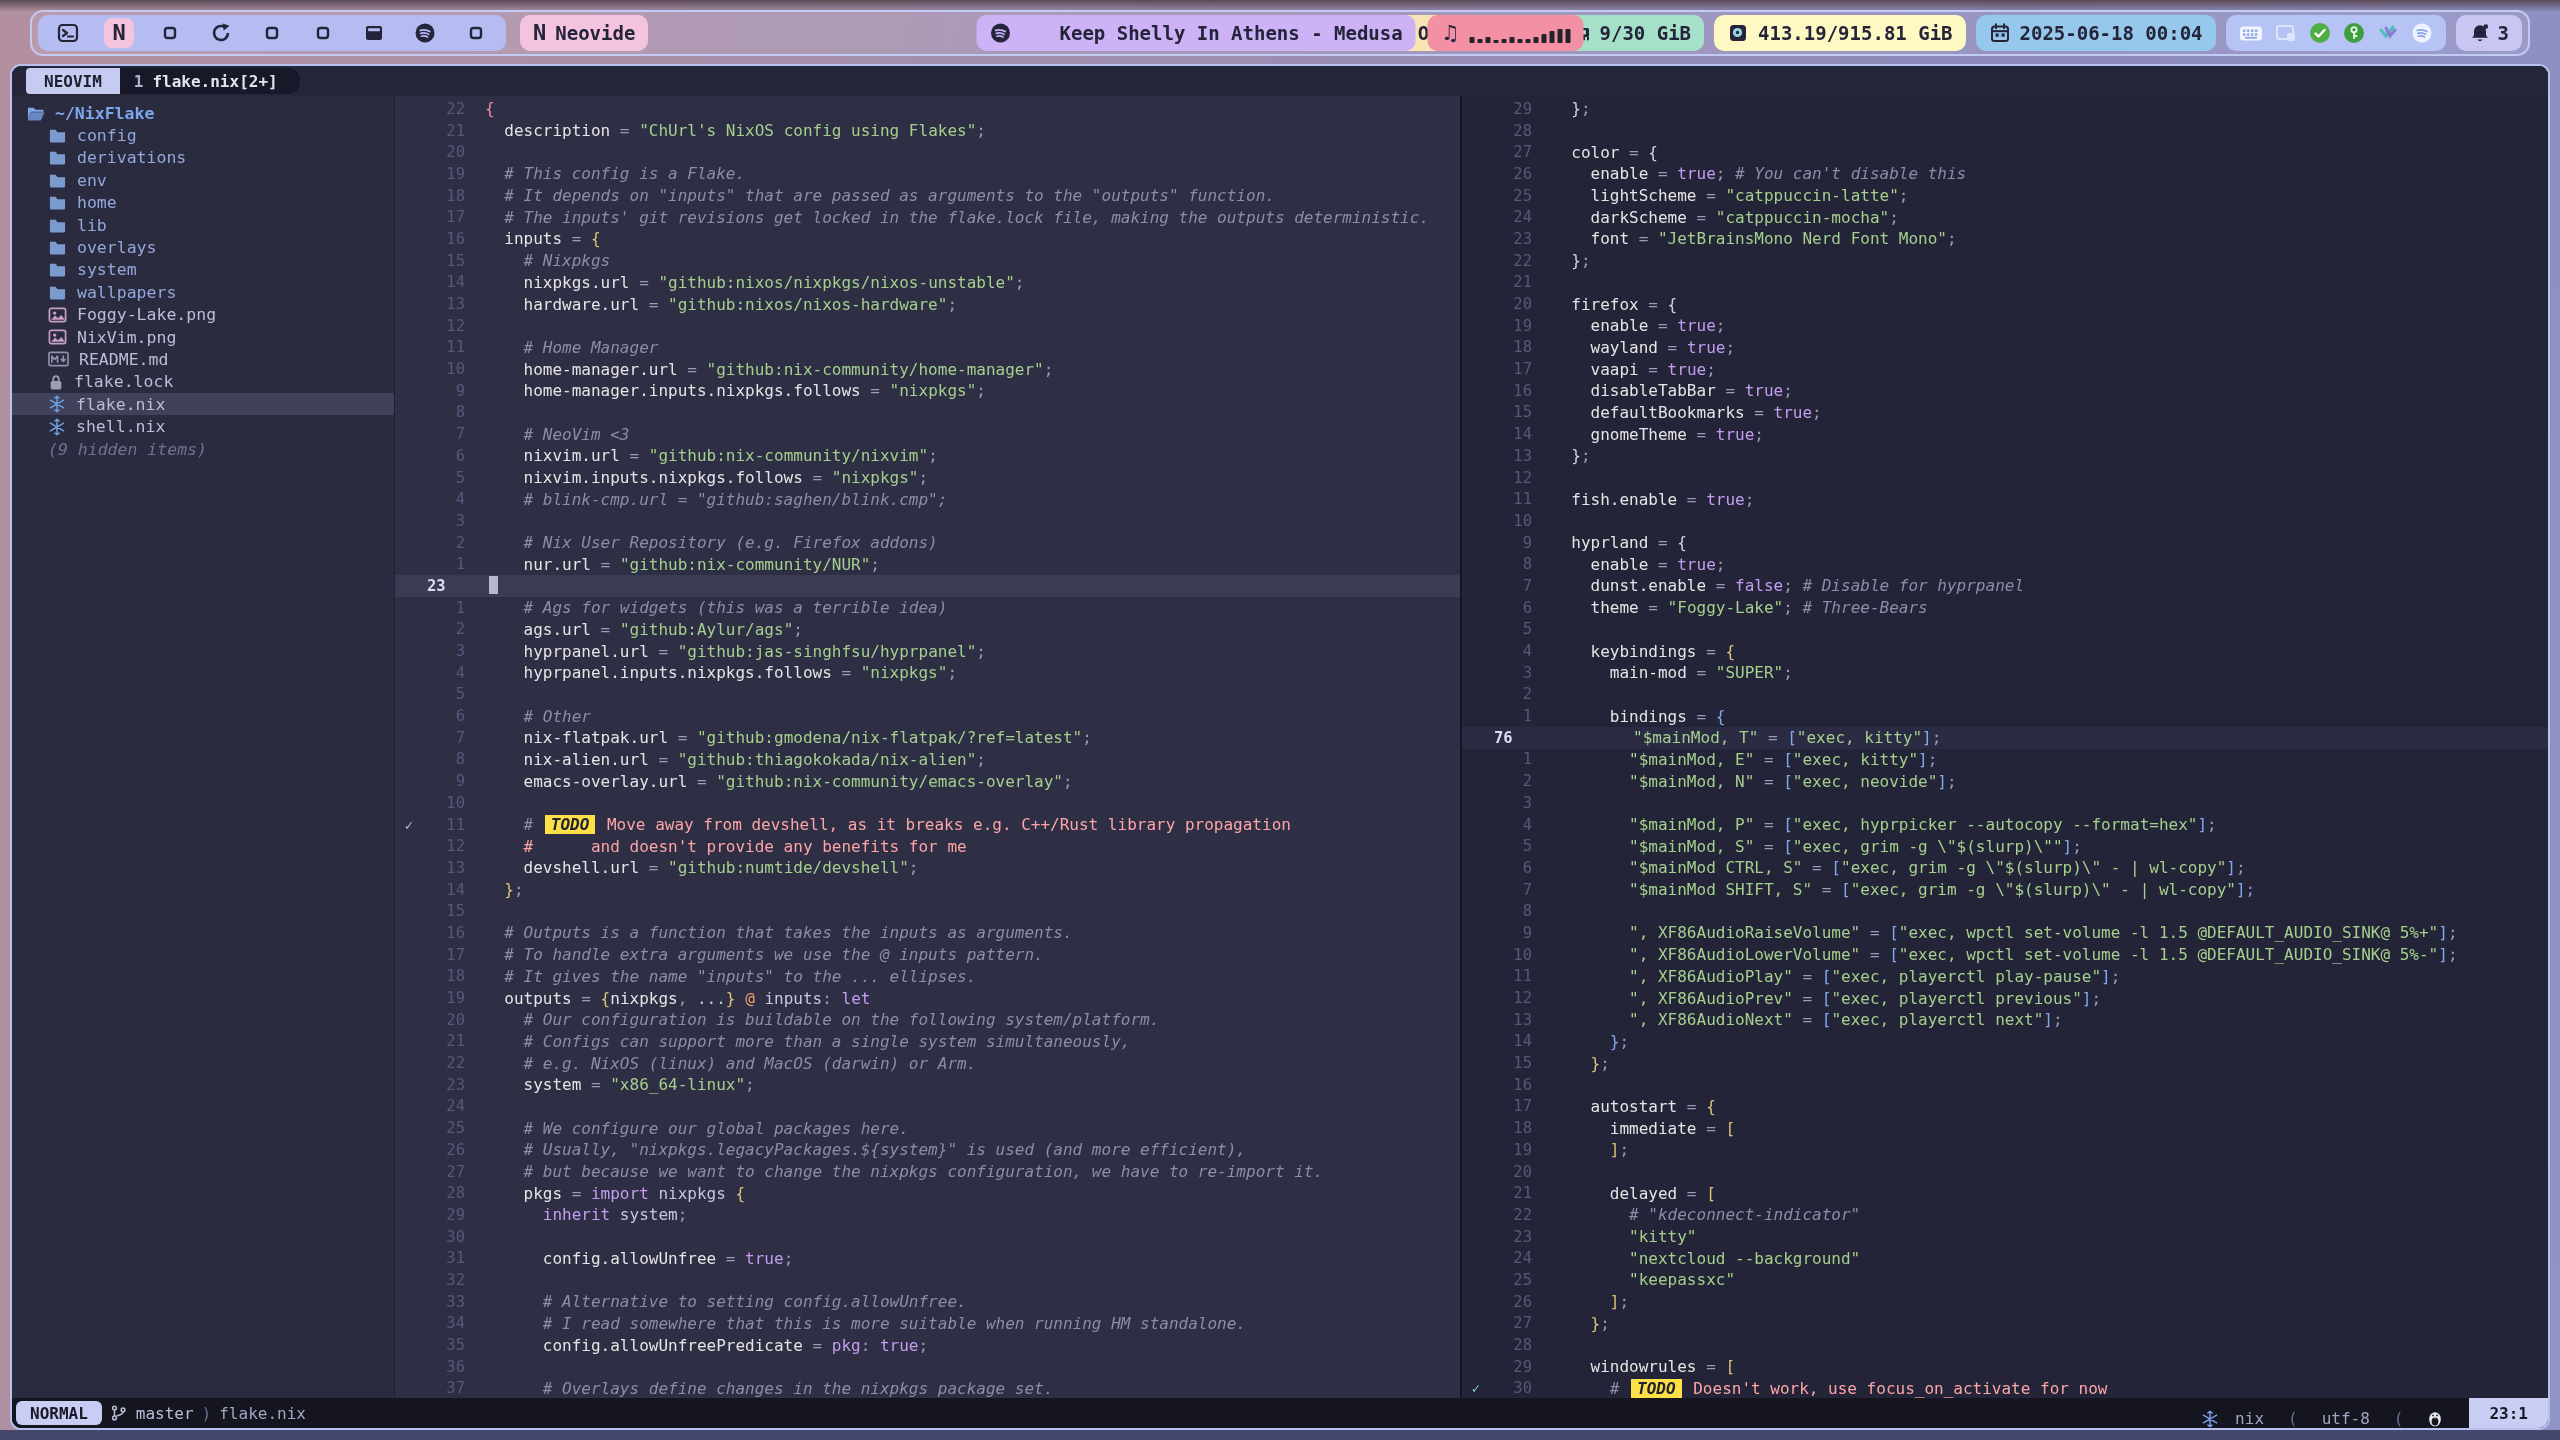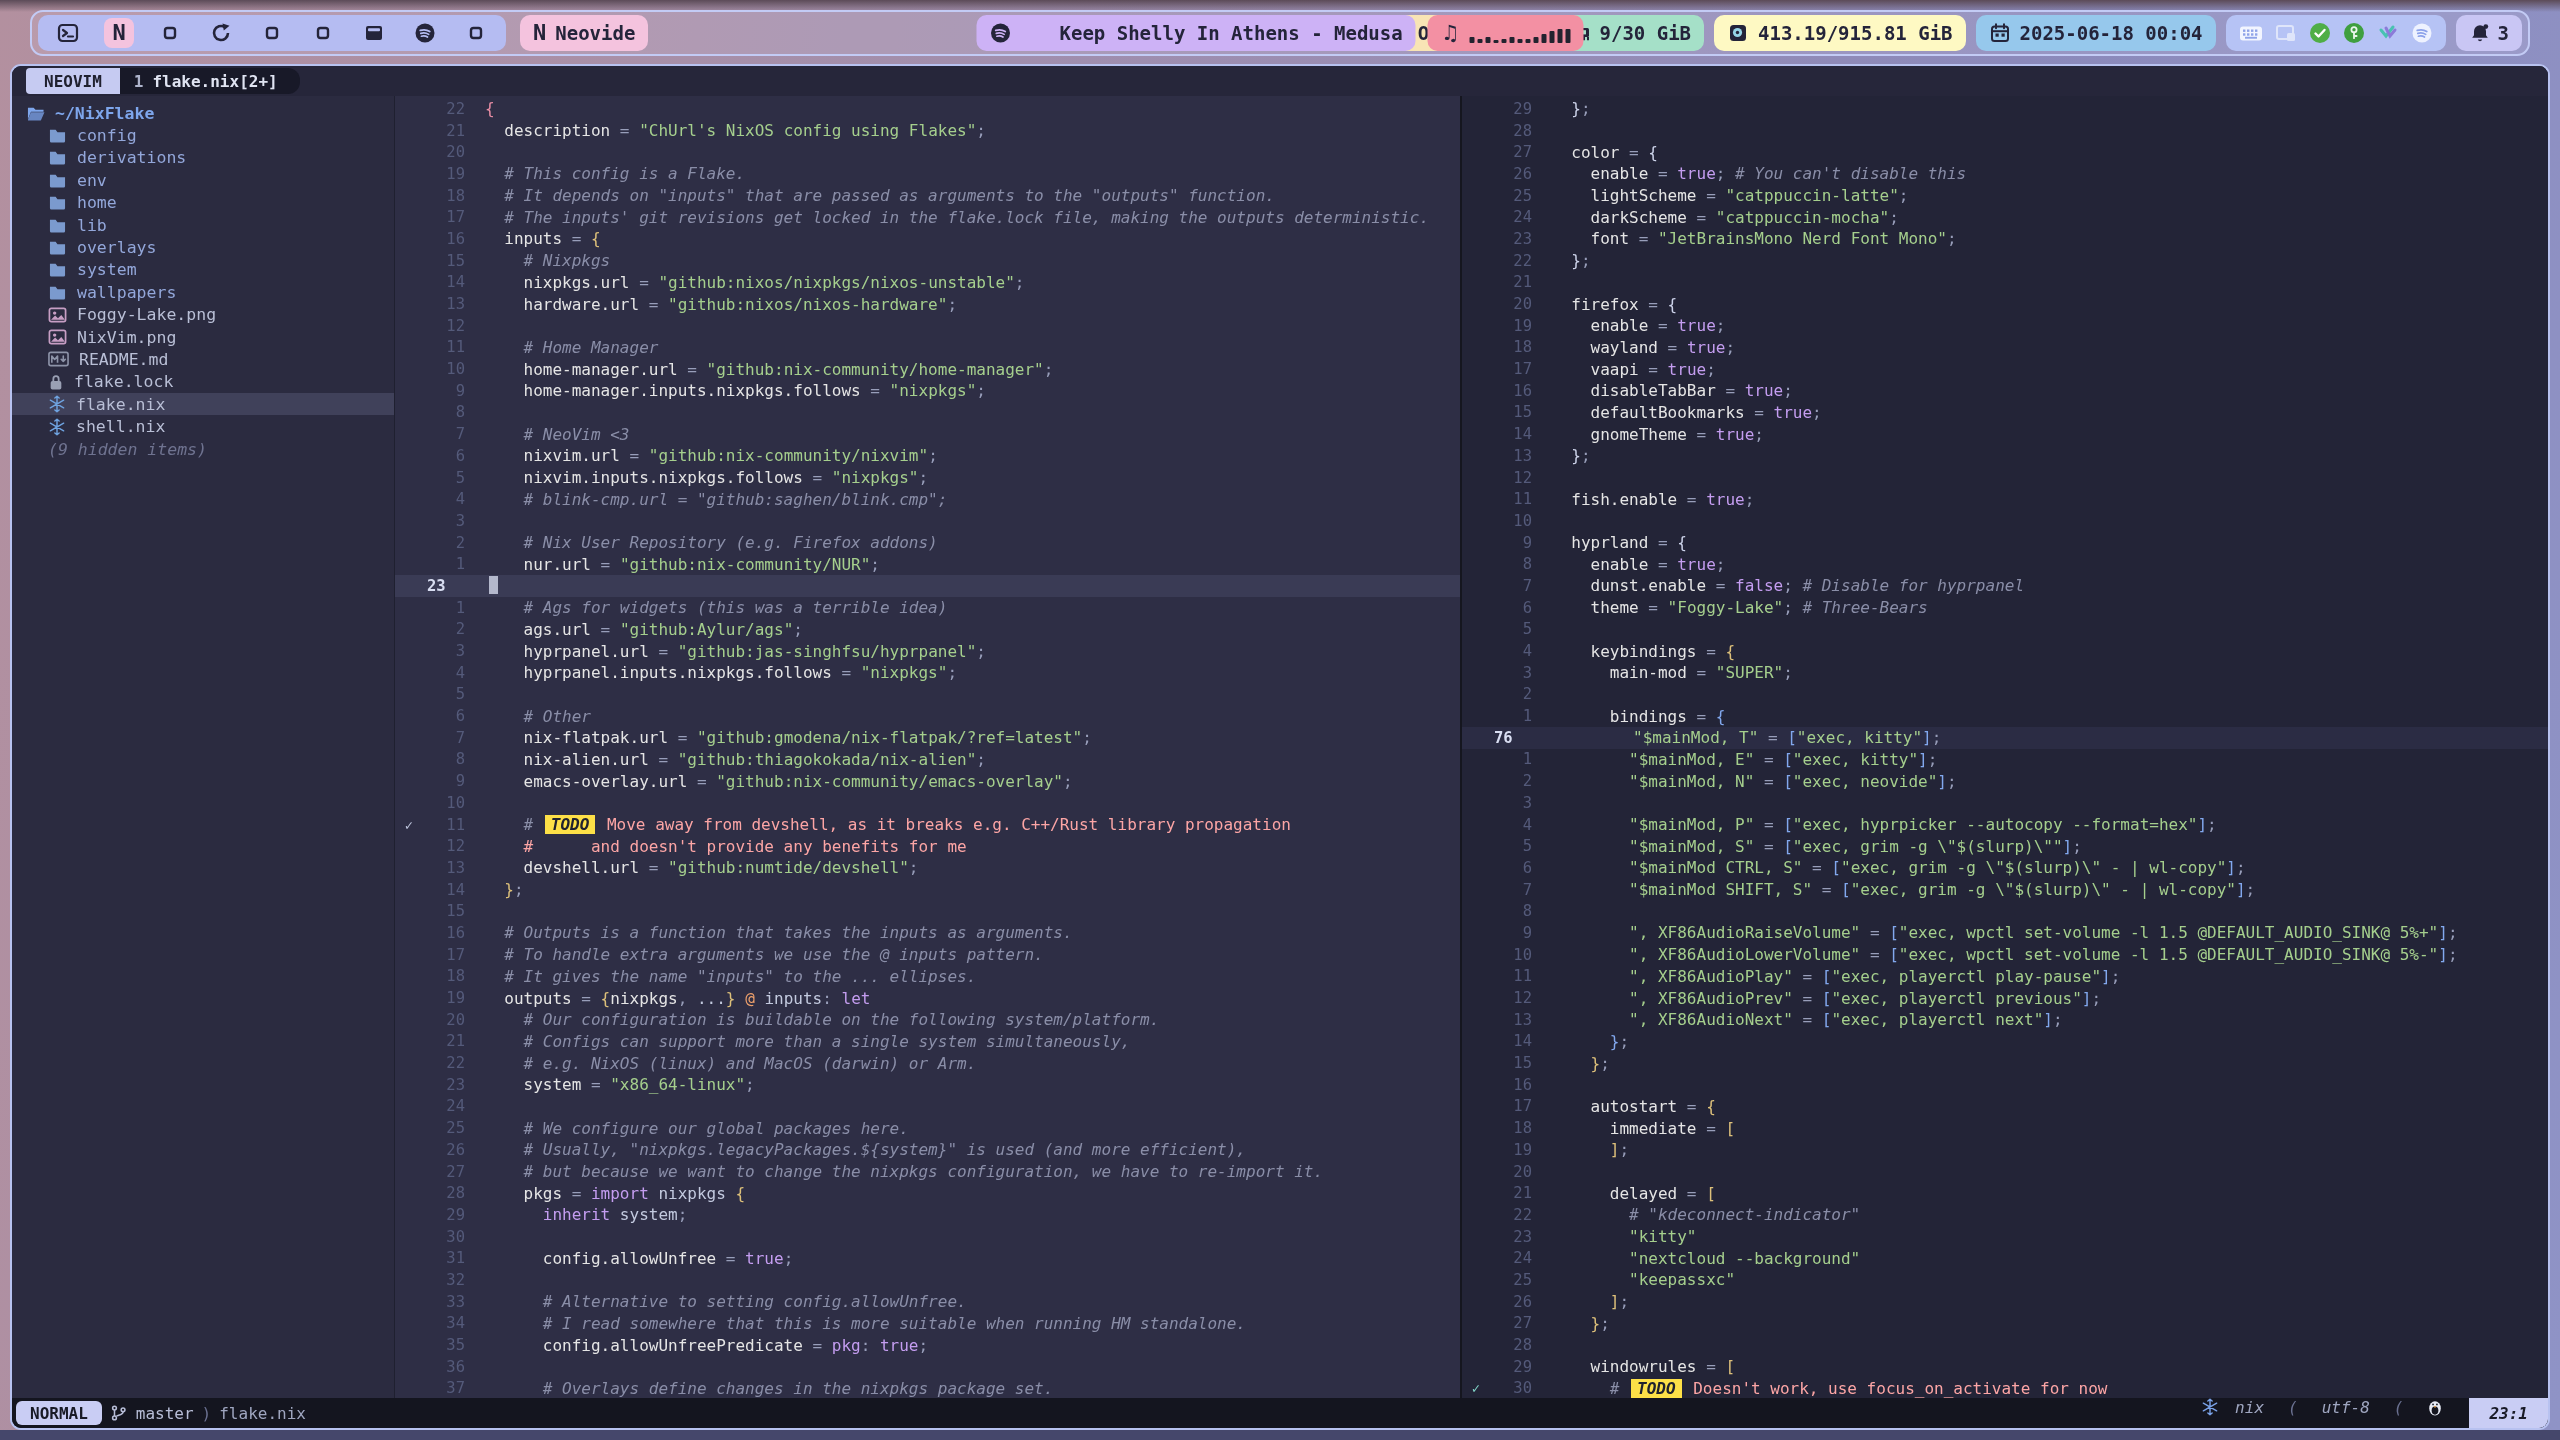--- a/index.html
+++ b/index.html
@@ -79,21 +79,21 @@
   .tk-tb{background:#fde047;color:#20222e;border-radius:0;padding:0 6px;margin:0 2px;
     font-style:italic;font-weight:700;}
 
   
   .statusline{height:30px;flex:0 0 auto;background:#14151f;display:flex;align-items:center;
     font-size:16px;color:#9fa6c0;}
   .mode-badge{height:24px;display:flex;align-items:center;background:#c9cdf4;color:#191a26;
     font-weight:700;border-radius:6px;padding:0 14px;margin:0 8px 0 4px;}
   .branch-seg{display:flex;align-items:flex-start;gap:8px;color:#b8bed8;}
   .sl-sep{color:#6a7090;padding:0 8px;}
-  .sl-right{margin-left:auto;display:flex;align-items:flex-start;gap:16px;font-style:italic;}
+  .sl-right{margin-left:auto;display:flex;align-items:flex-end;gap:16px;}
   .nix-ic{color:#7aa2e8;}
   .pos-badge{height:30px;display:flex;align-items:center;background:#c9cdf4;color:#191a26;
     font-weight:700;padding:0 20px;margin-left:10px;}
 </style>
 </head>
 <body>
 
 <div class="topbar">
   <div class="pill ws-pill">
       <div class="ws">

